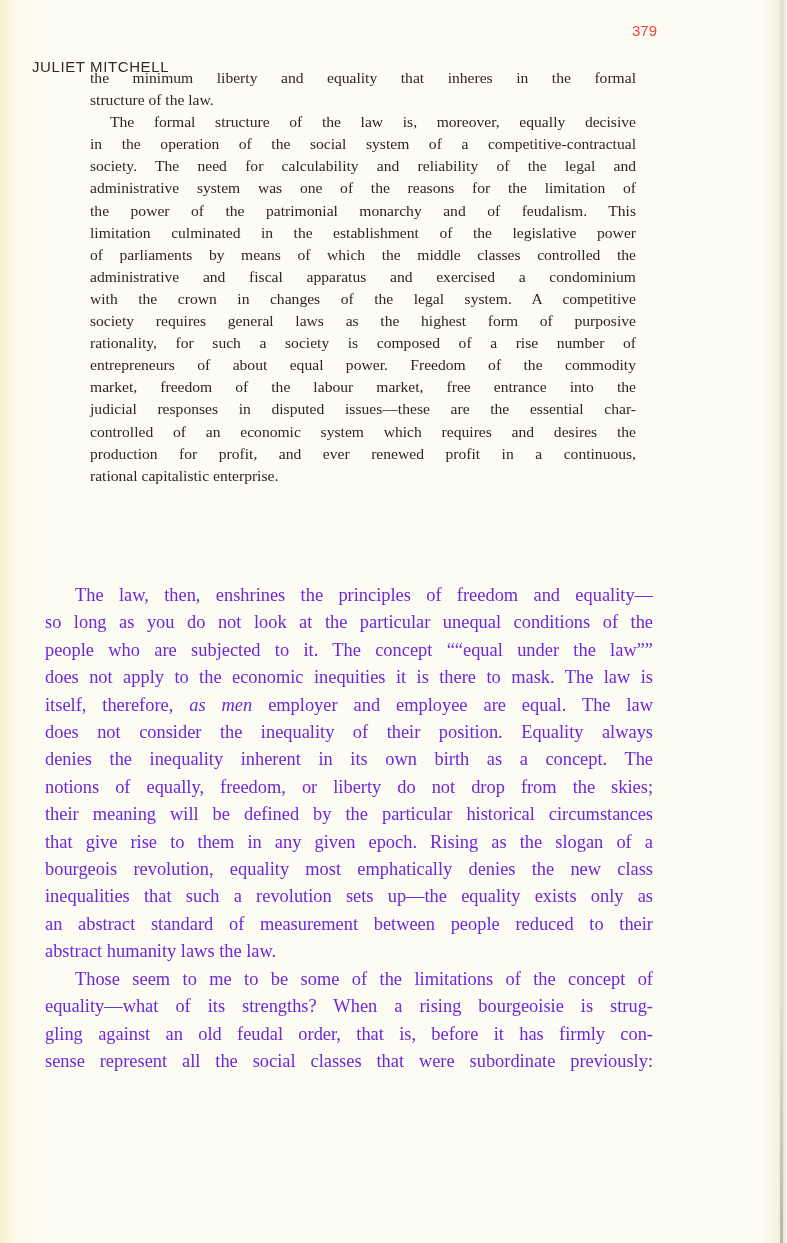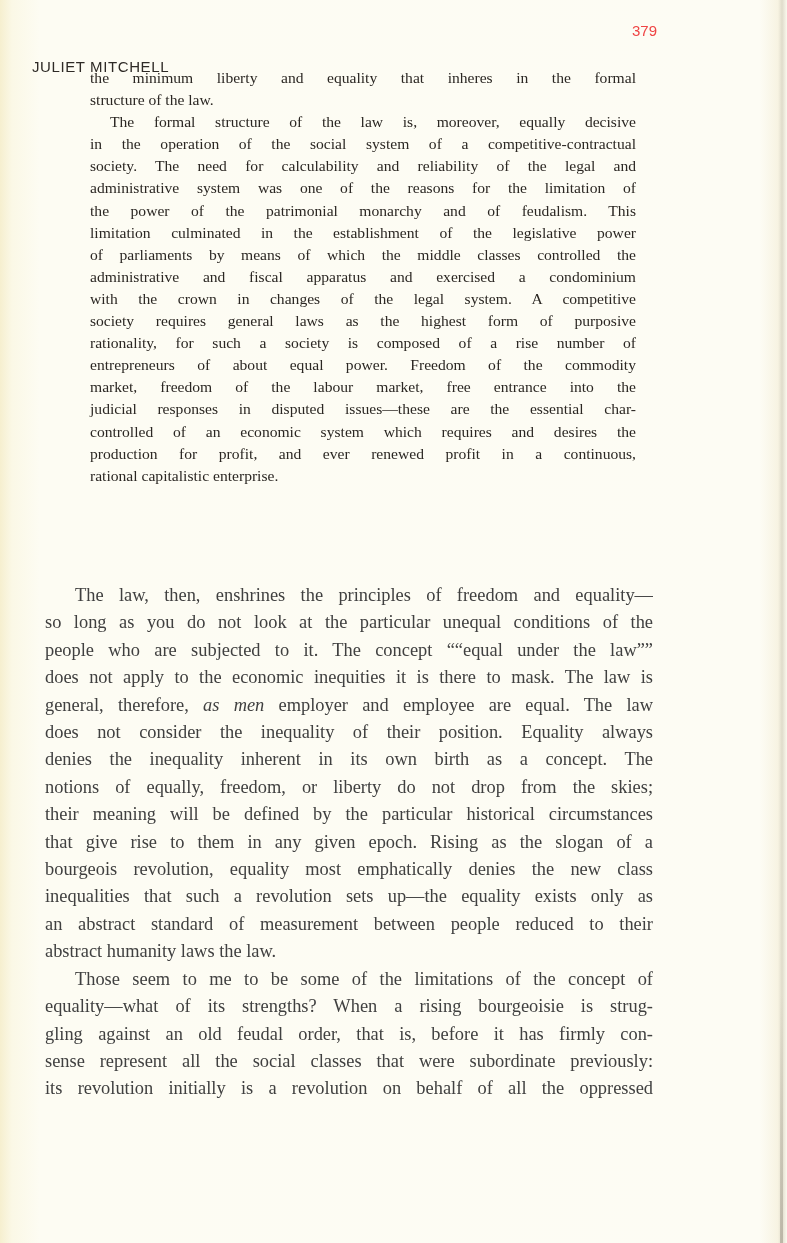--- a/index.html
+++ b/index.html
@@ -24,21 +24,21 @@
       font-family: "Liberation Serif", serif;
       font-size: 15.6px; line-height: 22.1px;
       text-align: justify; color: #2b2723;
     }
     .extract p { margin: 0; }
     .extract p.indent { text-indent: 20px; }
     .body-text {
       position: absolute; top: 582px; left: 45px; width: 608px;
       font-family: "Liberation Serif", serif;
       font-size: 18.4px; line-height: 27.4px;
-      text-align: justify; color: #404040;
+      text-align: justify; color: #6d28d9;
     }
     .body-text p { margin: 0; text-indent: 30px; }
     .line { display: block; text-align: justify; text-align-last: justify; }
     .line.last { text-align-last: left; }
     em { font-style: italic; }
     .spine-shadow {
       position: absolute; top: 0; right: 4px; width: 3px; height: 1243px;
       background: linear-gradient(to bottom, transparent 0%, rgba(190,185,165,0.0) 80%, rgba(160,155,140,0.6) 100%);
     }
   </style>
@@ -74,34 +74,33 @@
       <span class="line last" style="text-indent:0">rational capitalistic enterprise.</span>
     </p>
   </div>
 
   <div class="body-text">
     <p>
       <span class="line" style="text-indent:30px">The law, then, enshrines the principles of freedom and equality—</span>
       <span class="line" style="text-indent:0">so long as you do not look at the particular unequal conditions of the</span>
       <span class="line" style="text-indent:0">people who are subjected to it. The concept ““equal under the law””</span>
       <span class="line" style="text-indent:0">does not apply to the economic inequities it is there to mask. The law is</span>
-      <span class="line" style="text-indent:0"><span>general, therefore, </span><em>as men</em><span> employer and employee are equal. The law</span></span>
+      <span class="line" style="text-indent:0"><span>itself, therefore, </span><em>as men</em><span> employer and employee are equal. The law</span></span>
       <span class="line" style="text-indent:0">does not consider the inequality of their position. Equality always</span>
       <span class="line" style="text-indent:0">denies the inequality inherent in its own birth as a concept. The</span>
       <span class="line" style="text-indent:0">notions of equally, freedom, or liberty do not drop from the skies;</span>
       <span class="line" style="text-indent:0">their meaning will be defined by the particular historical circumstances</span>
       <span class="line" style="text-indent:0">that give rise to them in any given epoch. Rising as the slogan of a</span>
       <span class="line" style="text-indent:0">bourgeois revolution, equality most emphatically denies the new class</span>
       <span class="line" style="text-indent:0">inequalities that such a revolution sets up—the equality exists only as</span>
       <span class="line" style="text-indent:0">an abstract standard of measurement between people reduced to their</span>
       <span class="line last" style="text-indent:0">abstract humanity laws the law.</span>
     </p>
     <p>
       <span class="line" style="text-indent:30px">Those seem to me to be some of the limitations of the concept of</span>
       <span class="line" style="text-indent:0">equality—what of its strengths? When a rising bourgeoisie is strug-</span>
       <span class="line" style="text-indent:0">gling against an old feudal order, that is, before it has firmly con-</span>
       <span class="line" style="text-indent:0">sense represent all the social classes that were subordinate previously:</span>
-      <span class="line" style="text-indent:0">its revolution initially is a revolution on behalf of all the oppressed</span>
     </p>
   </div>
 
   <div class="spine-shadow"></div>
 </div>
 
 </body></html>

